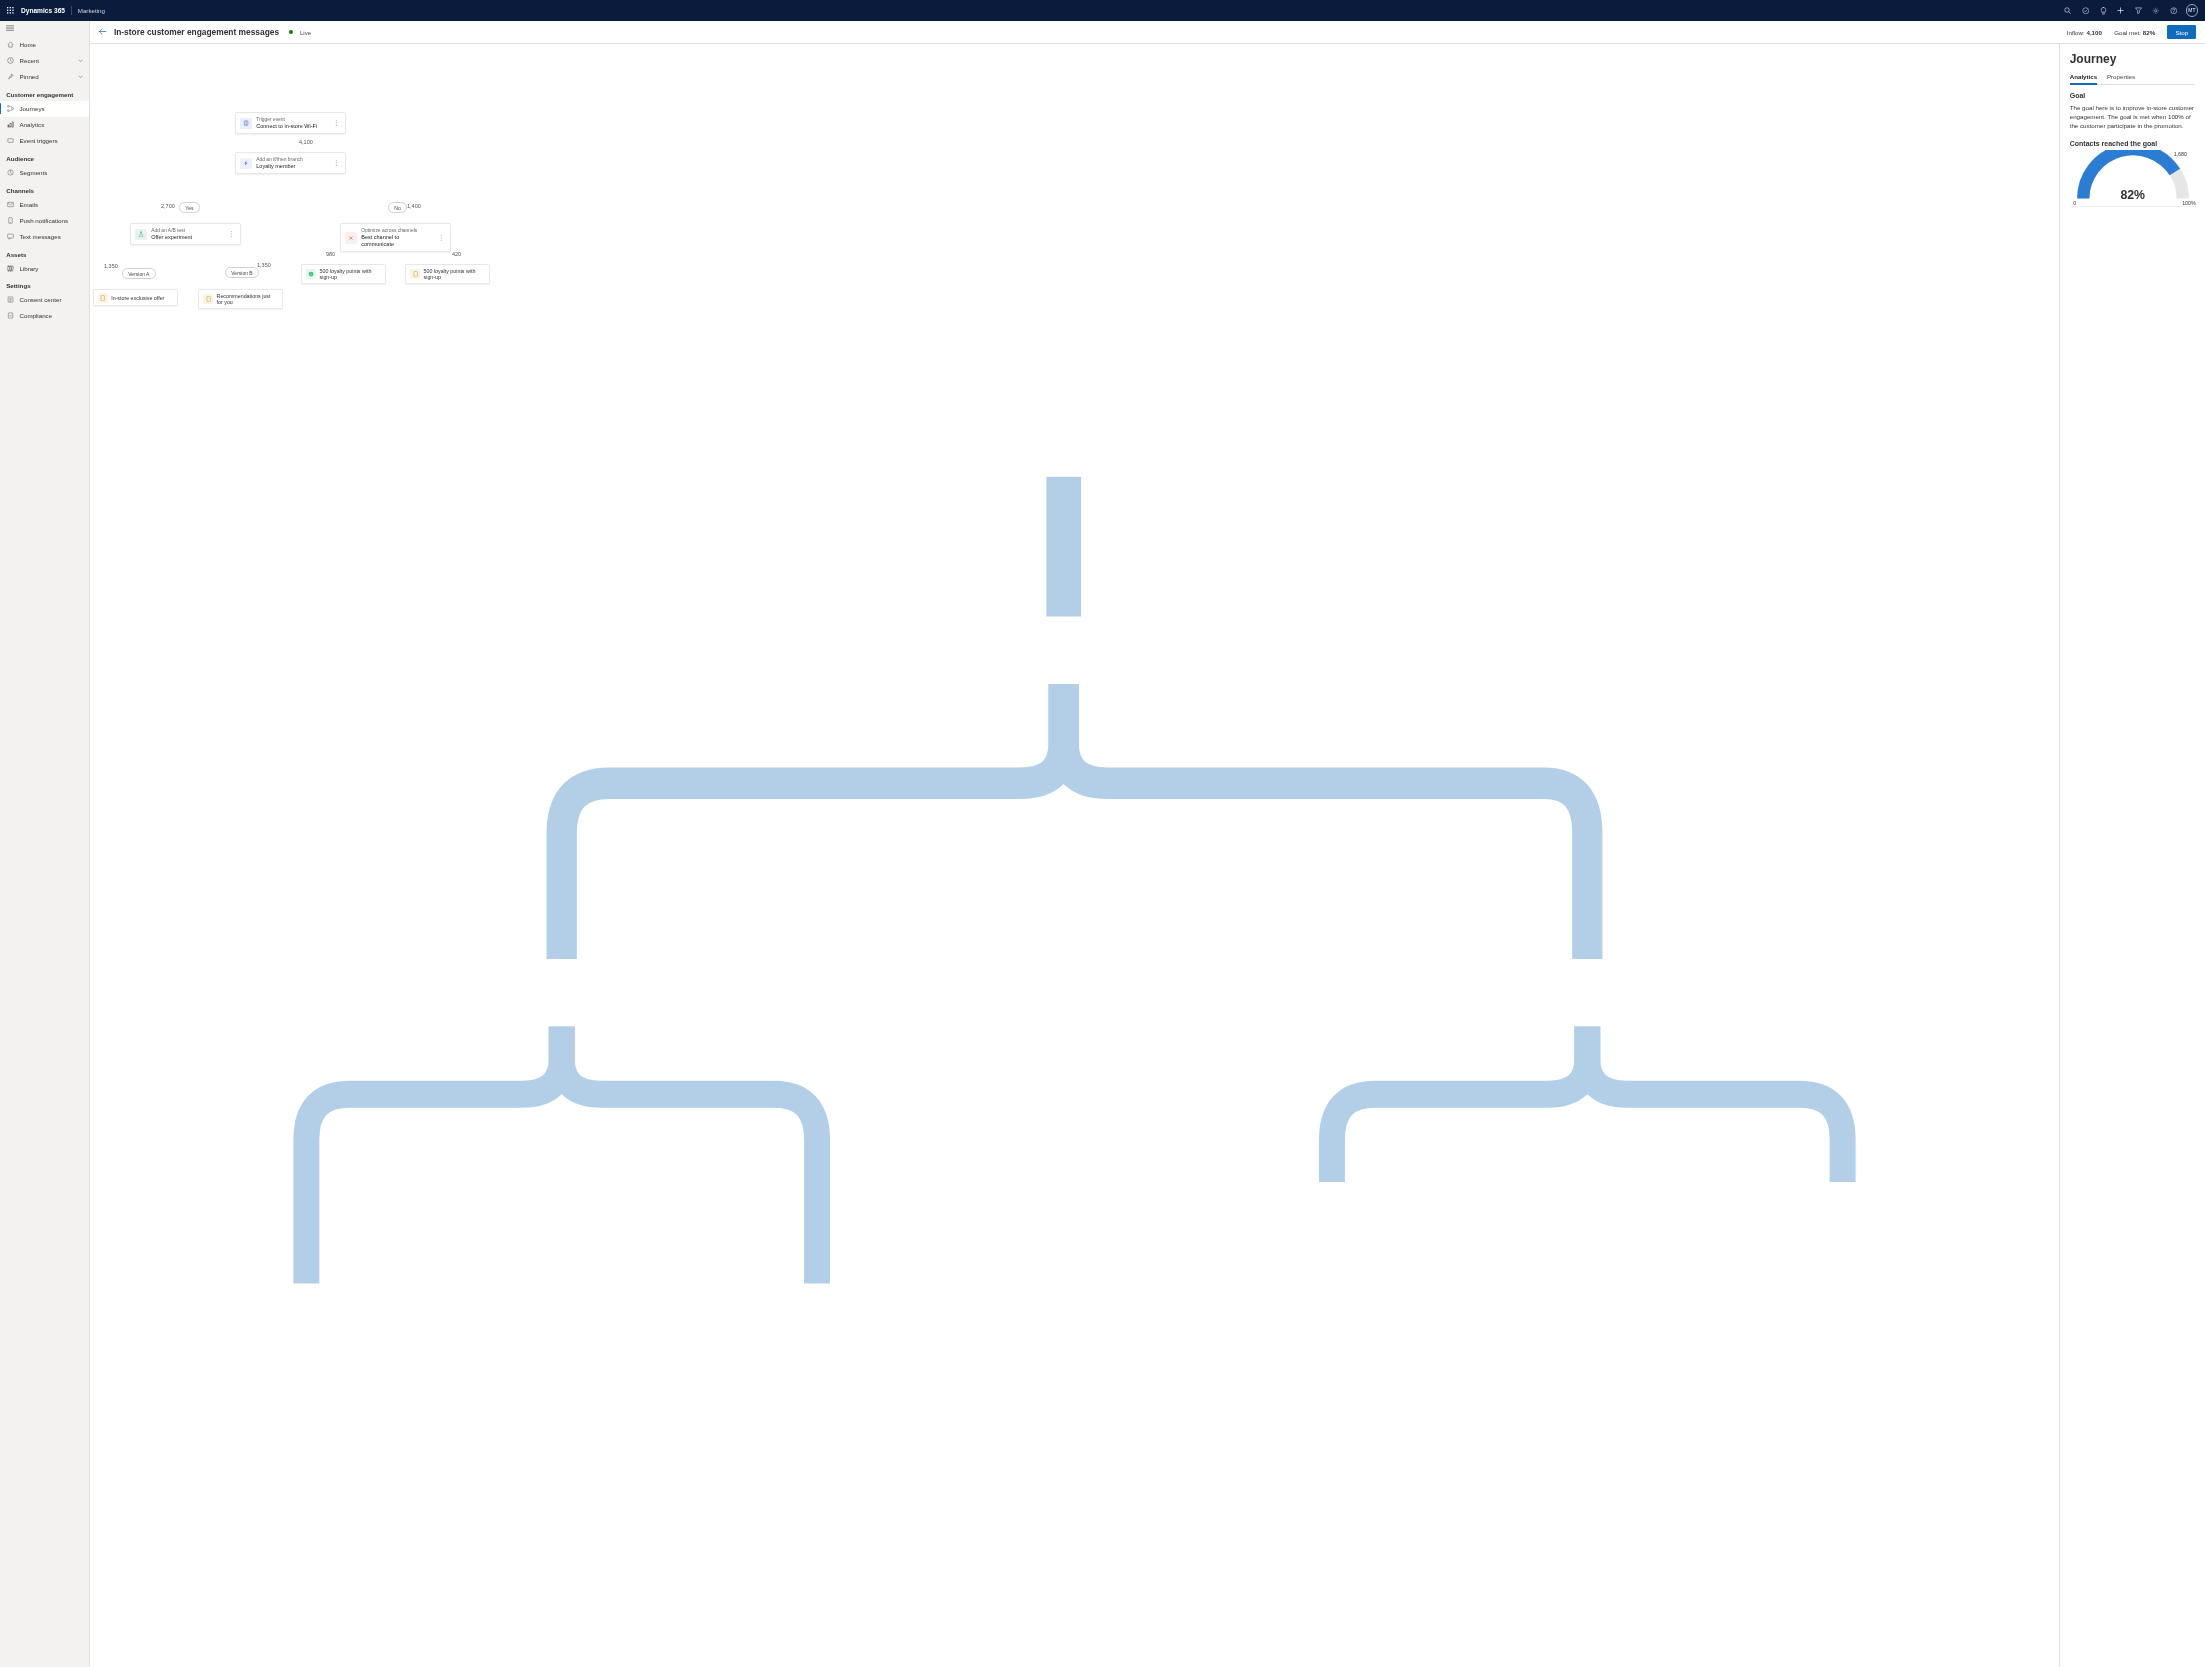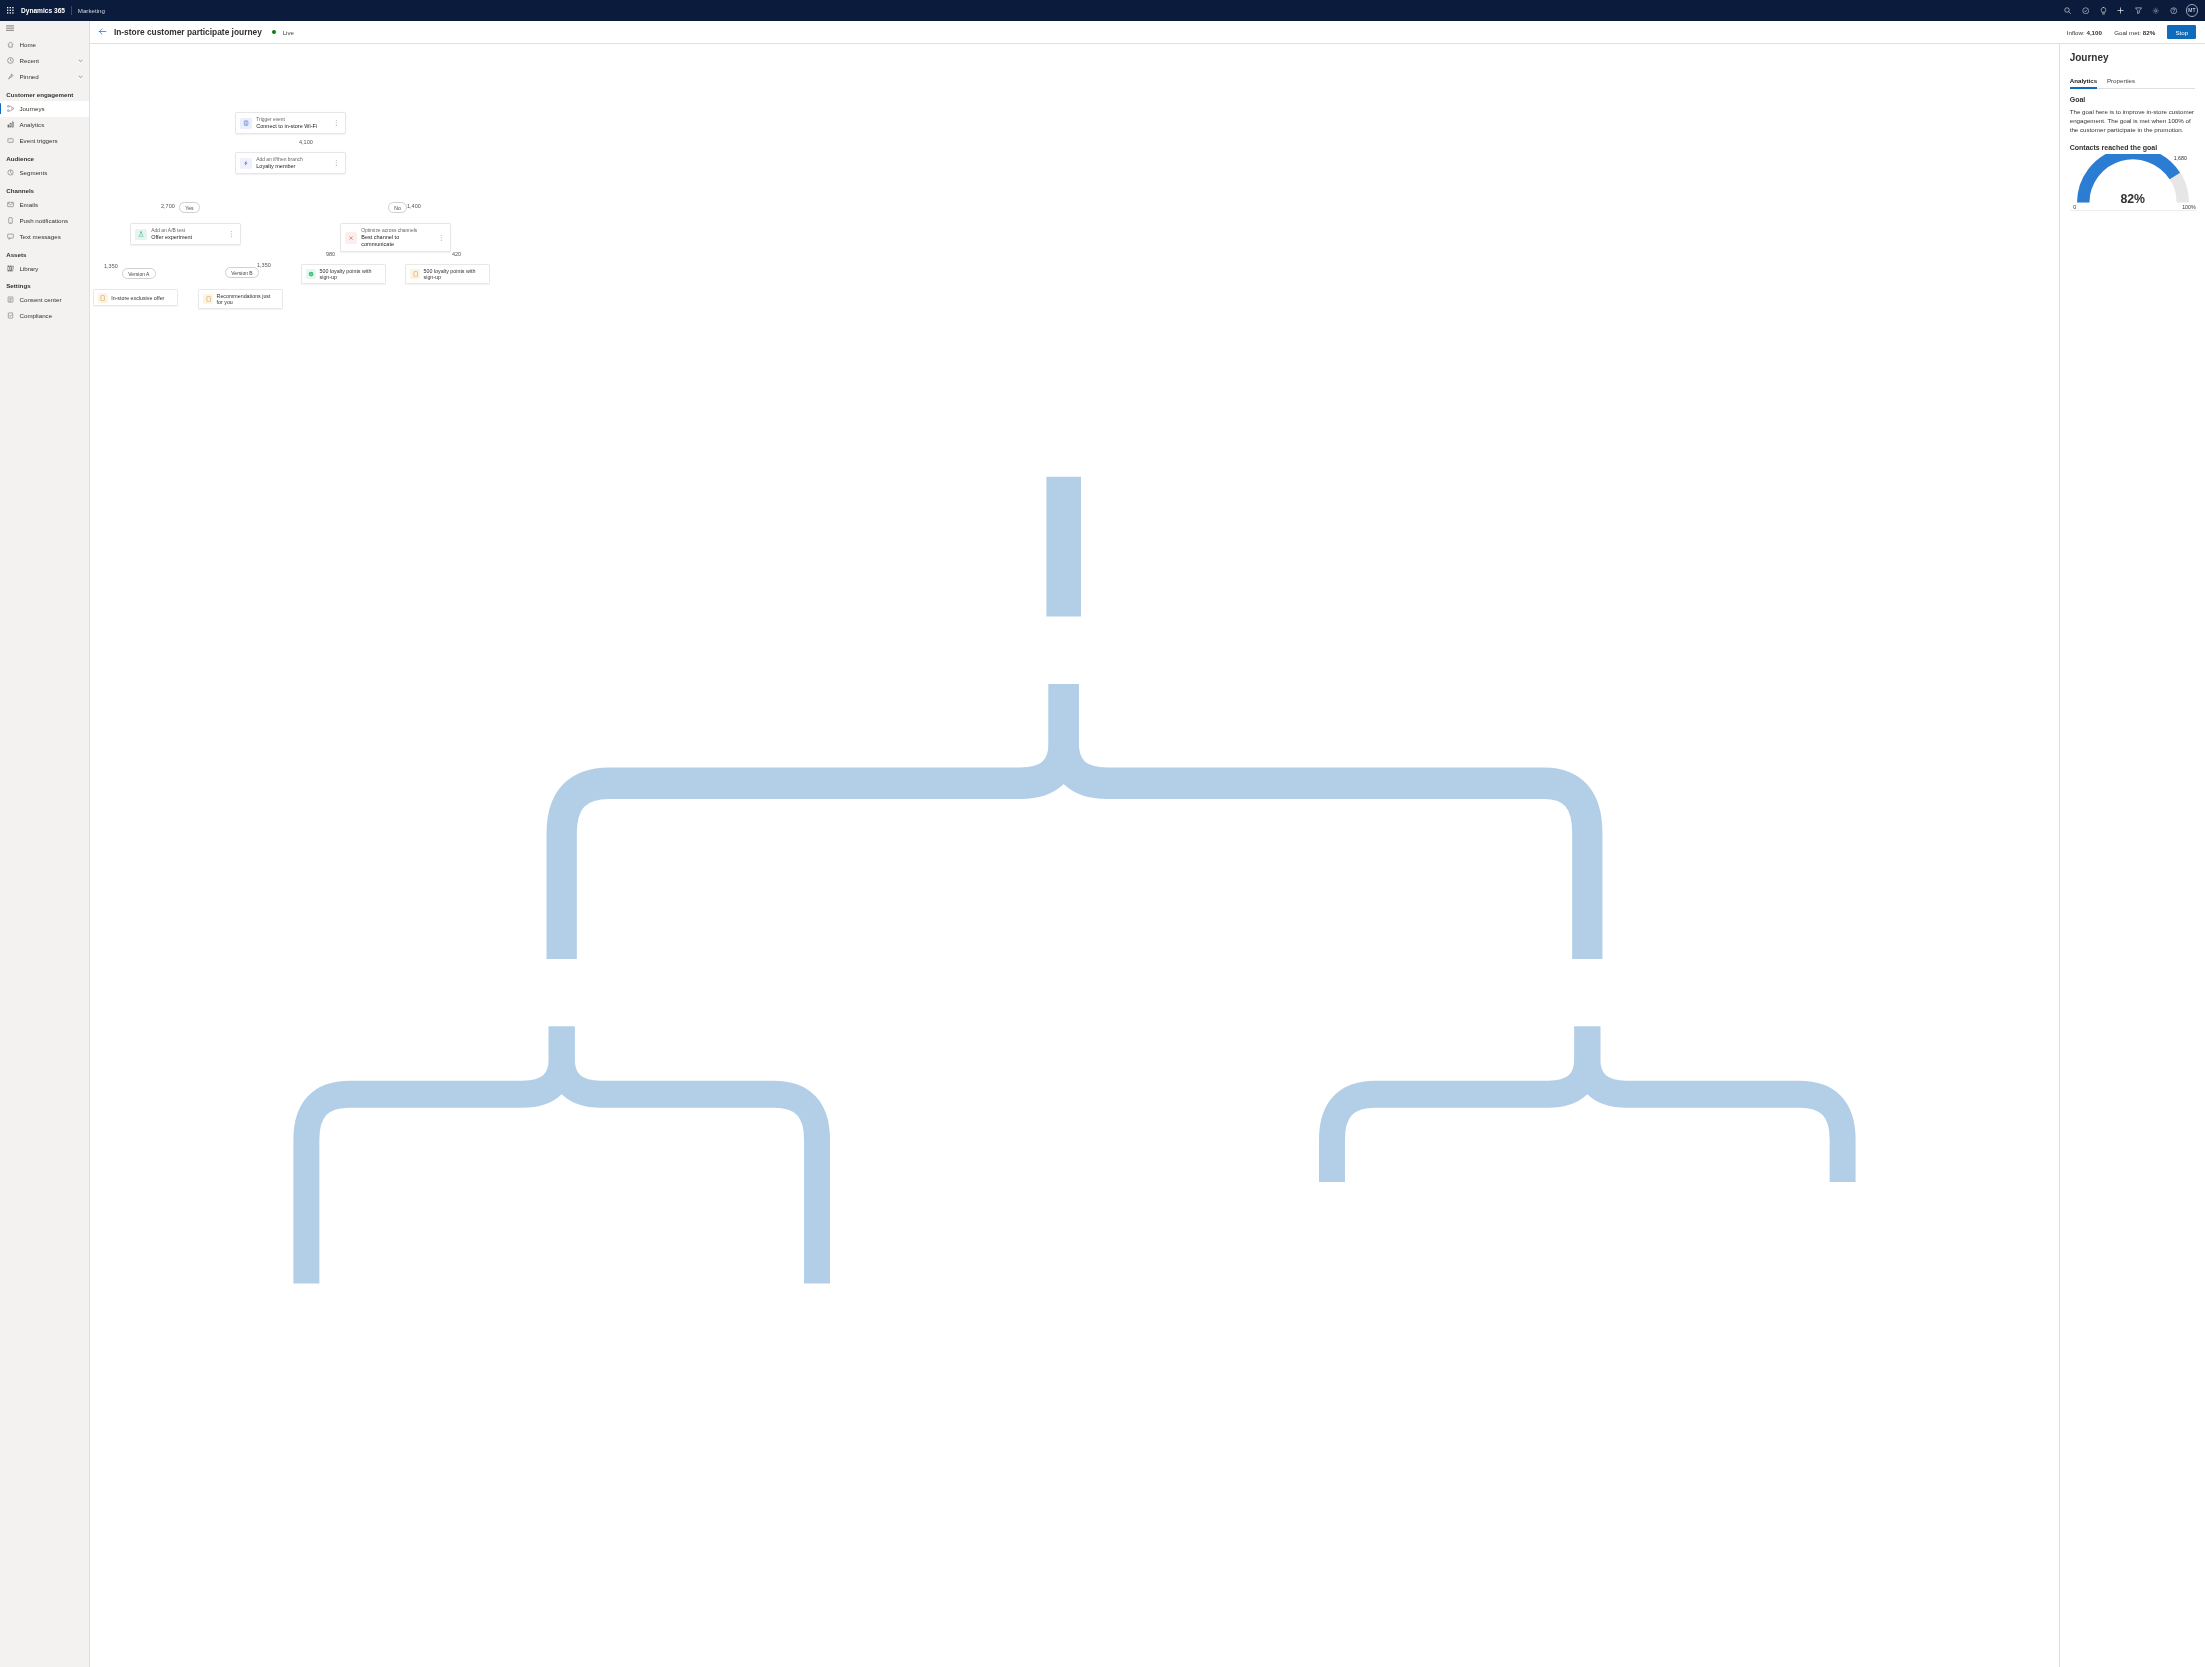--- a/index.html
+++ b/index.html
@@ -64,21 +64,21 @@
 .small-card .stext { font-size: 5.3px; font-weight: 500; }
 
 .pill { position: absolute; background: #fff; border: 0.4px solid #d0d0d0; border-radius: 5.3px; padding: 1.3px 5.3px; font-size: 5px; color: #444; }
 .count { position: absolute; font-size: 5.5px; color: #555; }
 
 
 .canvas svg.conn { position: absolute; inset: 0; width: 100%; height: 100%; pointer-events: none; }
 
 
 .rpanel { width: 146px; border-left: 0.4px solid #e1dfdd; padding: 8px 9.7px; overflow-y: auto; }
-.rpanel h2 { font-size: 10px; font-weight: 600; margin-bottom: 11px; }
+.rpanel h2 { font-size: 12px; font-weight: 600; margin-bottom: 4px; }
 .rtabs { display: flex; gap: 9.7px; border-bottom: 0.4px solid #e1dfdd; margin-bottom: 7px; }
 .rtab { padding: 2.6px 0 4.4px; font-size: 6.2px; cursor: pointer; position: relative; color: #444; }
 .rtab.active { font-weight: 600; color: #222; }
 .rtab.active::after { content: ""; position: absolute; left: 0; right: 0; bottom: -0.4px; height: 1.3px; background: #0f6cbd; }
 .section-h { font-size: 7px; font-weight: 600; margin-bottom: 3.5px; }
 .body-text { font-size: 6.2px; line-height: 1.5; color: #333; margin-bottom: 8.8px; }
 .gauge-wrap { position: relative; width: 126px; height: 57px; margin: 0 auto; border-bottom: 0.4px solid #eee; padding-bottom: 3.5px; }
 .gauge-pct { position: absolute; left: 0; right: 0; bottom: 4.4px; text-align: center; font-size: 12.3px; font-weight: 600; }
 .gauge-0 { position: absolute; left: 3.5px; bottom: 0; font-size: 5.3px; }
 .gauge-100 { position: absolute; right: 0; bottom: 0; font-size: 5.3px; }
@@ -298,21 +298,21 @@
     </div>
   </div>
 
   <div class="main">
     <div class="page-header">
       <span class="back">
         <svg width="8.8" height="7" viewBox="0 0 20 16">
             <path d="M9 2 l-6 6 l6 6 M3 8 h15" stroke="#0f6cbd" stroke-width="1.6" fill="none" stroke-linecap="round" stroke-linejoin="round"></path>
           </svg>
       </span>
-      <h1>In-store customer participate journey</h1>
+      <h1>In-store customer engagement messages</h1>
       <span class="status-dot"></span>
       <span class="status-text">Live</span>
       <div class="spacer"></div>
       <div class="header-stat">
         <span>Inflow:</span>
         <span class="v">4,100</span>
       </div>
       <div class="header-stat">
         <span>Goal met:</span>
         <span class="v">82%</span>

